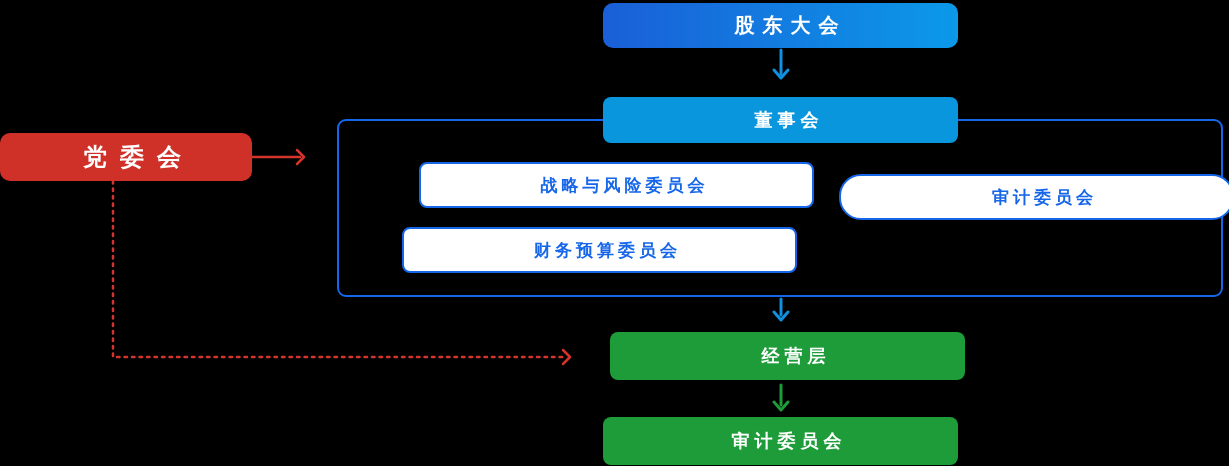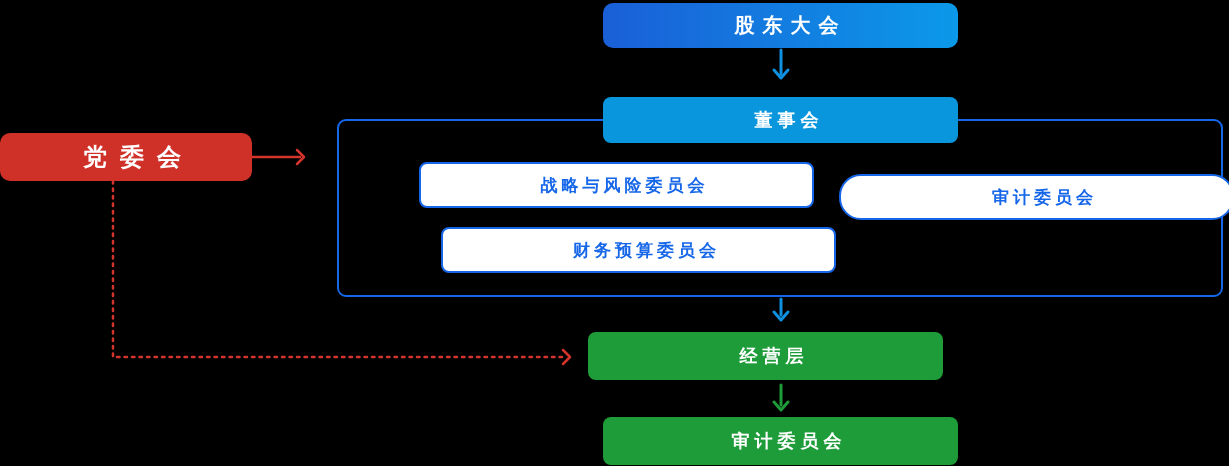--- a/index.html
+++ b/index.html
@@ -46,31 +46,31 @@
     background:#ffffff;
     border:2px solid var(--outline-blue,#1566e8);
     border-radius:8px;
     color:var(--outline-blue,#1566e8);
     font-size:17px;letter-spacing:4px;text-indent:4px;
     z-index:2;
     margin-left:44px;
   }
   .committee-0{left:375px;top:162px;}
   .committee-1{left:795px;top:174px;border-radius:22px;}
-  .committee-2{left:397px;top:227px;}
+  .committee-2{left:358px;top:227px;}
   .committee-3{left:795px;top:227px;}
   .node-party{
     left:0px;top:133px;width:252px;height:48px;
     border-radius:10px;
     background:var(--red,#cf3028);
     font-size:24px;letter-spacing:13px;text-indent:13px;
     z-index:2;
   }
   .node-management{
-    left:588px;top:332px;width:355px;height:48px;
+    left:610px;top:332px;width:355px;height:48px;
     border-radius:8px;
     background:var(--green,#1d9c39);
     font-size:18px;letter-spacing:5px;text-indent:5px;
     z-index:2;
   }
   .node-departments{
     left:603px;top:417px;width:355px;height:48px;
     border-radius:8px;
     background:var(--green,#1d9c39);
     font-size:18px;letter-spacing:5px;text-indent:5px;

